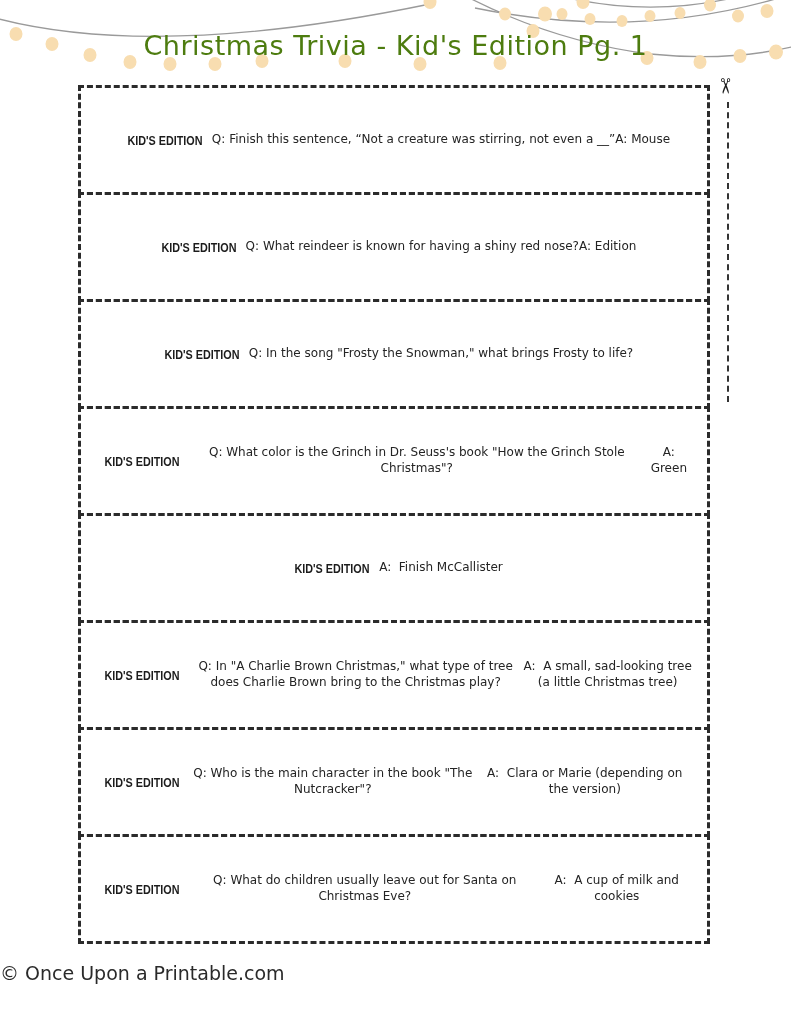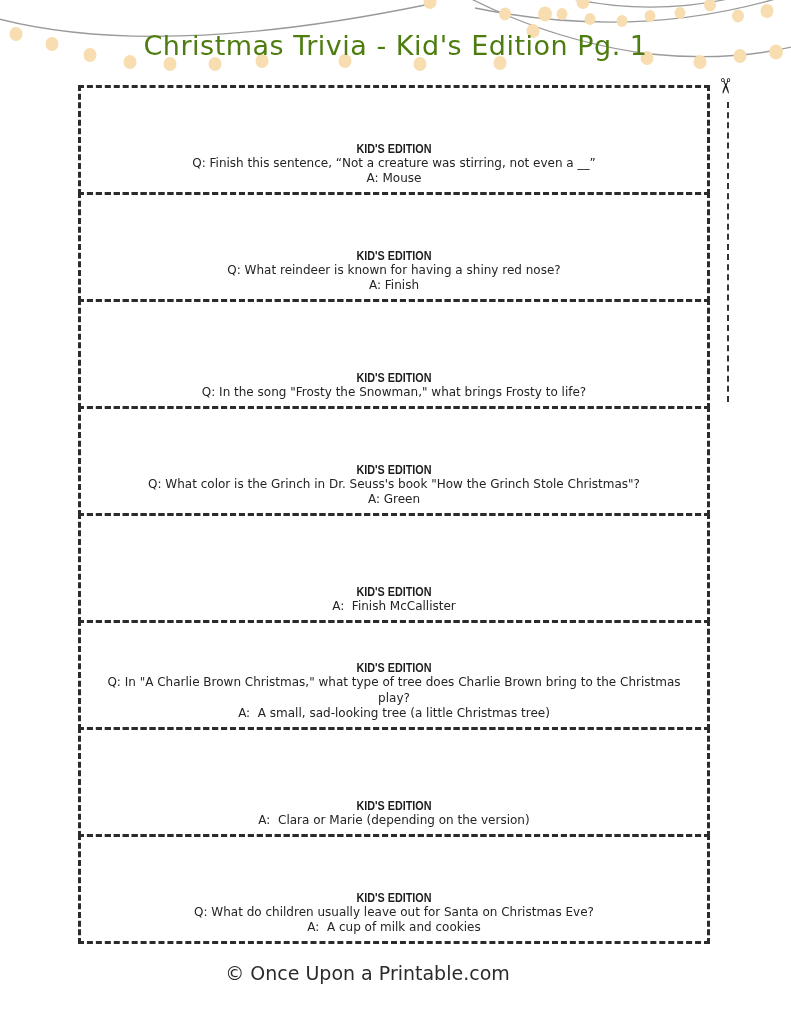--- a/index.html
+++ b/index.html
@@ -34,22 +34,22 @@
 
   .cards {
     position: absolute; top: 85px; left: 78px;
     width: 632px;
     z-index: 2;
   }
   .card {
     box-sizing: border-box;
     width: 632px; height: 110px;
     border: 3px dashed #2b2b2b;
-    display: flex; flex-direction: column;
-    justify-content: flex-end; align-items: center;
+    display: flex; flex-direction: row;
+    justify-content: center; align-items: center;
     padding: 5px 14px;
     background: transparent;
   }
   .card + .card { margin-top: -3px; }
 
   .card-label {
     font-family: "Liberation Sans", sans-serif;
     font-weight: 700;
     font-size: 13.5px;
     letter-spacing: 0px;
@@ -74,21 +74,21 @@
   .cut-line {
     position: absolute; left: 727px; top: 102px;
     height: 300px; width: 0;
     border-left: 2px dashed #333333;
     z-index: 1;
   }
 
   .page-footer {
     position: absolute; top: 962px; left: 0;
     width: 735px;
-    text-align: center;
+    text-align: left;
     font-size: 19px;
     color: #2a2a2a;
     z-index: 2;
   }
 </style>
 </head>
 <body>
 
 <svg class="lights" viewBox="0 0 791 130" aria-hidden="true">
   <path d="M -12 16 Q 150 62 430 4"></path>
@@ -135,21 +135,21 @@
 
   <div class="card">
     <div class="card-label">KID'S EDITION</div>
     <div class="card-question">Q: Finish this sentence, “Not a creature was stirring, not even a __”</div>
     <div class="card-answer">A: Mouse</div>
   </div>
 
   <div class="card">
     <div class="card-label">KID'S EDITION</div>
     <div class="card-question">Q: What reindeer is known for having a shiny red nose?</div>
-    <div class="card-answer">A: Finish</div>
+    <div class="card-answer">A: Edition</div>
   </div>
 
   <div class="card">
     <div class="card-label">KID'S EDITION</div>
     <div class="card-question">Q: In the song "Frosty the Snowman," what brings Frosty to life?</div>
   </div>
 
   <div class="card">
     <div class="card-label">KID'S EDITION</div>
     <div class="card-question">Q: What color is the Grinch in Dr. Seuss's book "How the Grinch Stole Christmas"?</div>
@@ -162,20 +162,21 @@
   </div>
 
   <div class="card">
     <div class="card-label">KID'S EDITION</div>
     <div class="card-question">Q: In "A Charlie Brown Christmas," what type of tree does Charlie Brown bring to the Christmas play?</div>
     <div class="card-answer">A:  A small, sad-looking tree (a little Christmas tree)</div>
   </div>
 
   <div class="card">
     <div class="card-label">KID'S EDITION</div>
+    <div class="card-question">Q: Who is the main character in the book "The Nutcracker"?</div>
     <div class="card-answer">A:  Clara or Marie (depending on the version)</div>
   </div>
 
   <div class="card">
     <div class="card-label">KID'S EDITION</div>
     <div class="card-question">Q: What do children usually leave out for Santa on Christmas Eve?</div>
     <div class="card-answer">A:  A cup of milk and cookies</div>
   </div>
 
 </div>

